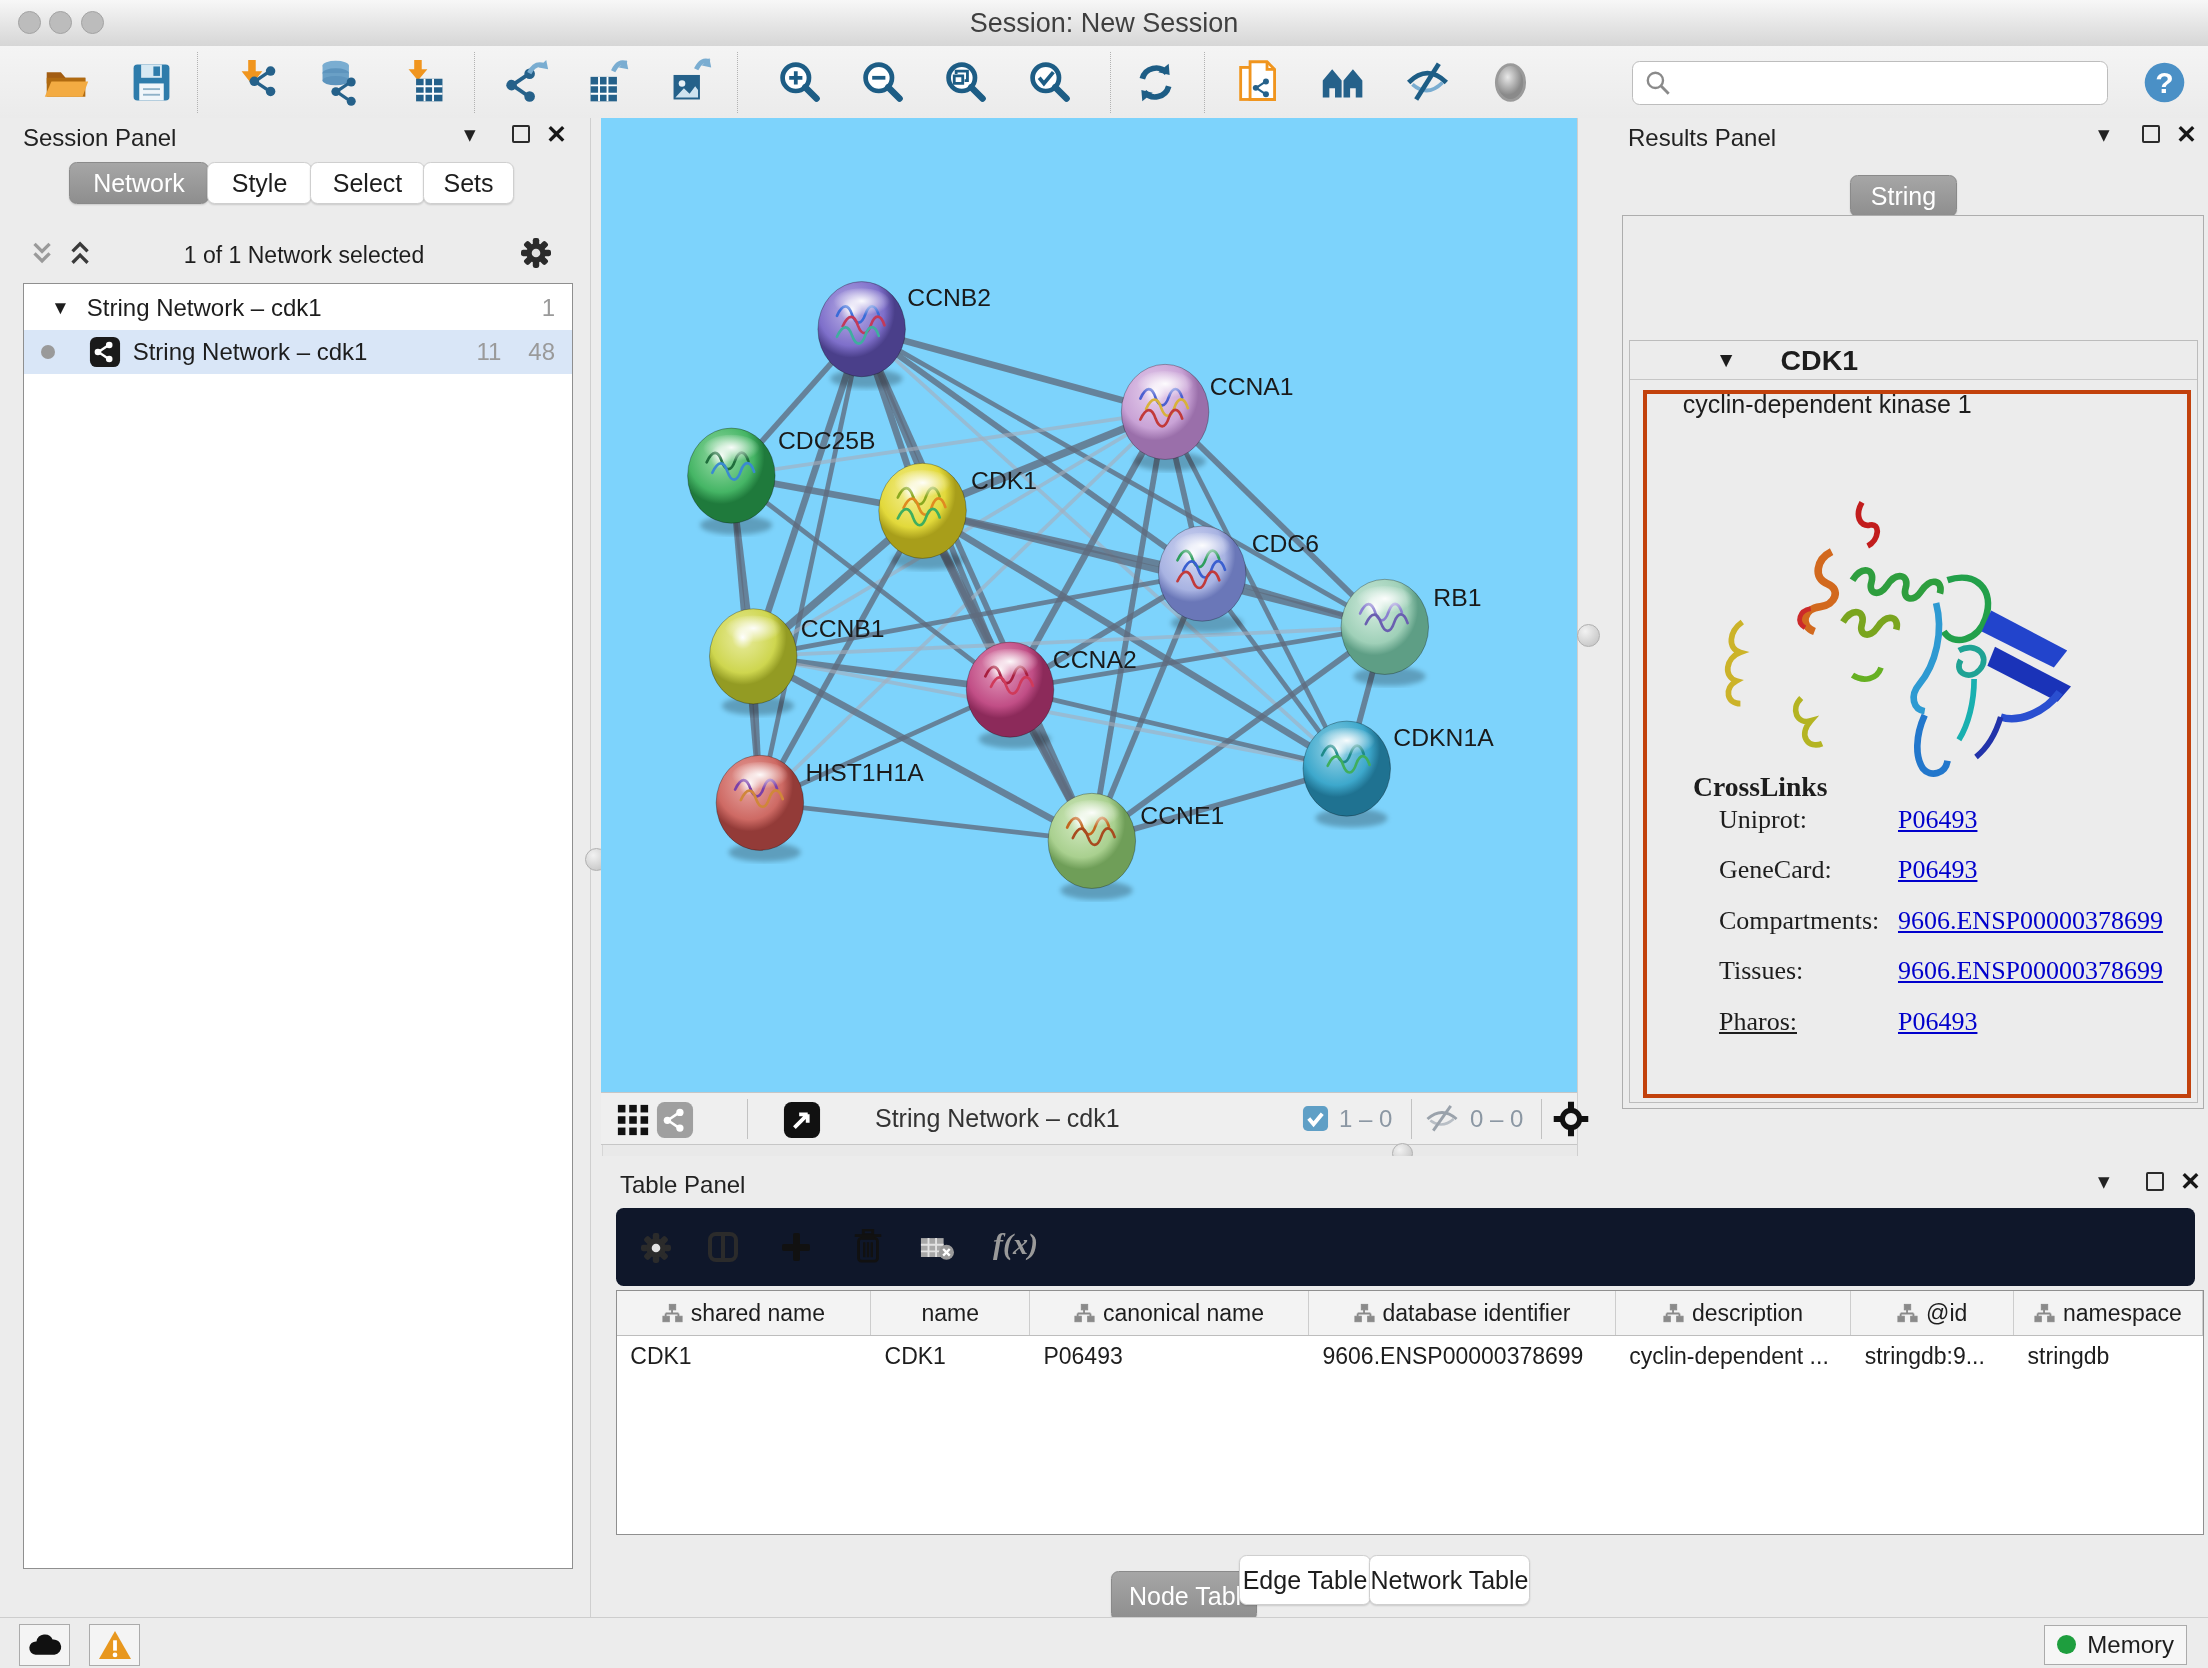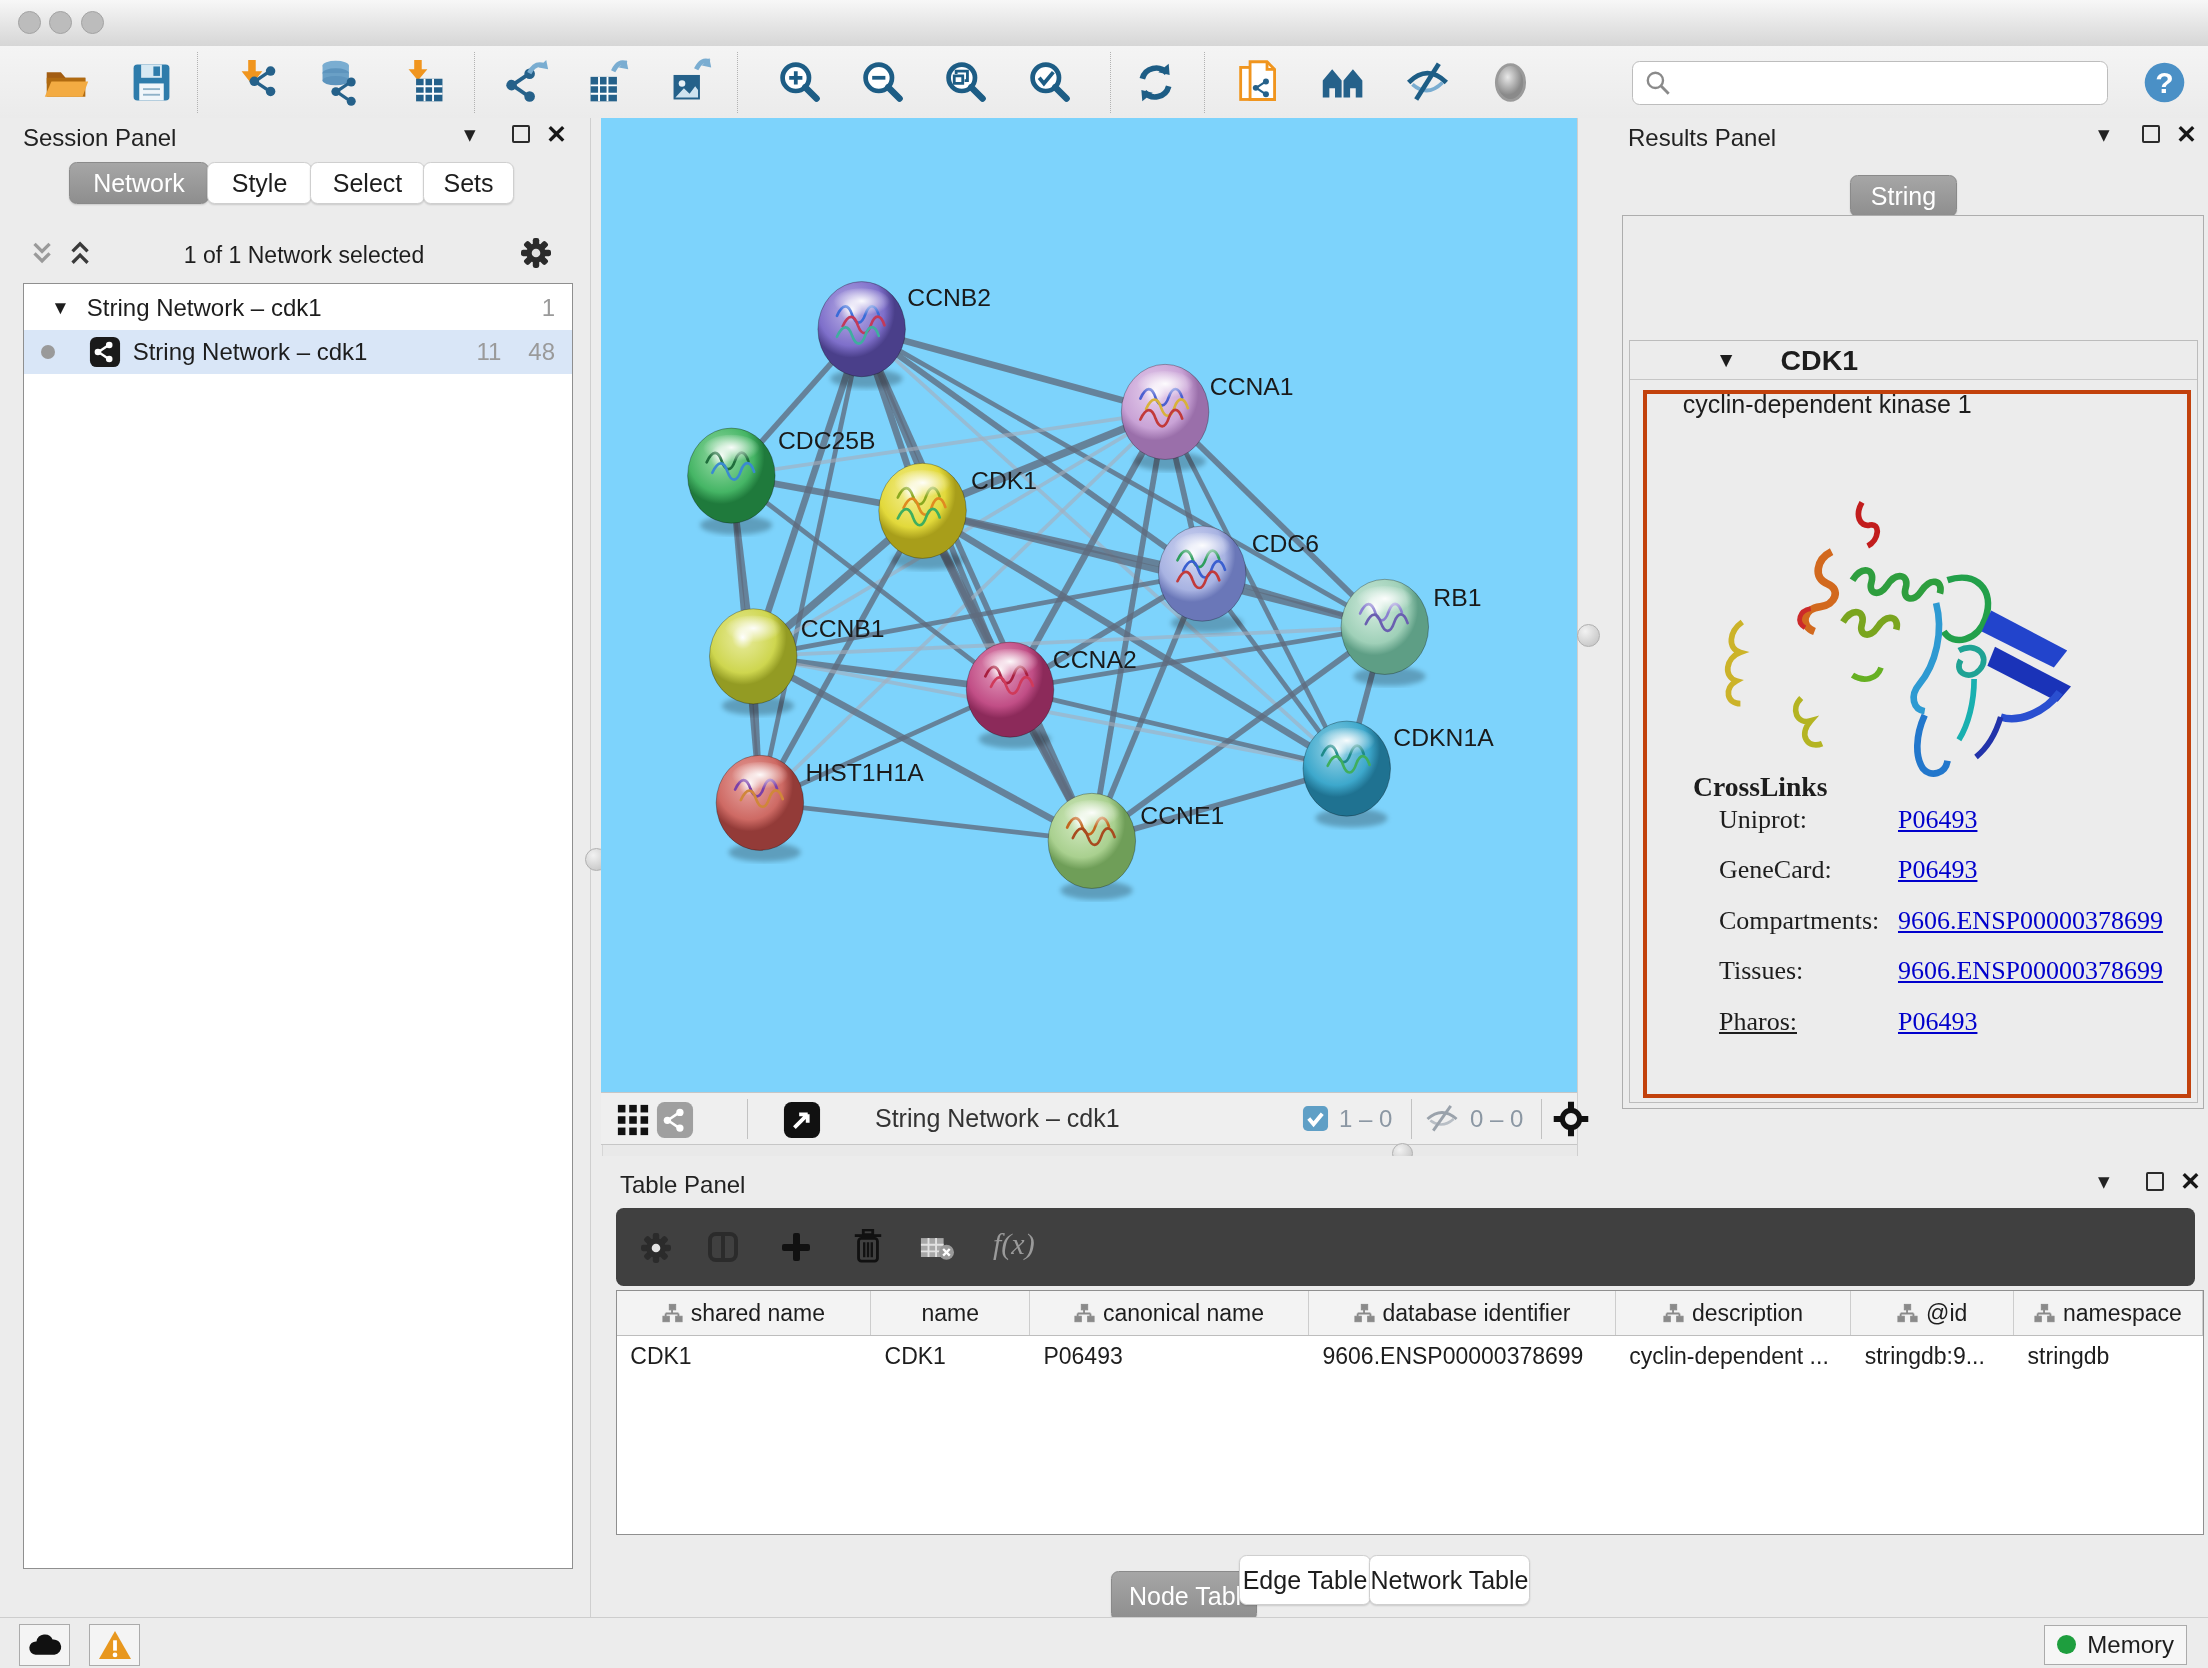--- a/index.html
+++ b/index.html
@@ -56,21 +56,21 @@
     display:flex;align-items:center;justify-content:center;font-size:25px;box-shadow:0 1px 1.9px rgba(0,0,0,.12);}
   #rp-entry{position:absolute;left:5.7px;top:124px;width:567px;height:761px;border:1px solid #bcbcbc;}
   #rp-entry-hd{position:absolute;left:0;top:0;width:100%;height:38px;border-bottom:1px solid #c6c6c6;
     display:flex;align-items:center;}
   #rp-inner{position:absolute;left:13.3px;top:49px;width:540px;height:700px;border:4px solid #c2410c;}
   .serif{font-family:"Liberation Serif",serif;}
   .xl-label{font-size:26px;}
   .xl-link{font-size:26px;color:#0000cc;text-decoration:underline;}
   
   #table-panel{position:absolute;left:601px;top:1156px;width:1607px;height:461px;background:#ececec;}
-  #tp-toolbar{position:absolute;left:15px;top:52px;width:1579px;height:78px;background:#404040;border-radius:7.6px;}
+  #tp-toolbar{position:absolute;left:15px;top:52px;width:1579px;height:78px;background:#0f172a;border-radius:7.6px;font-weight:bold;}
   #tp-table{position:absolute;left:15px;top:134px;width:1586px;height:243px;background:#fff;border:1px solid #8f8f8f;}
   #tp-header{position:absolute;left:0;top:0;height:44px;width:100%;background:#f3f3f3;border-bottom:1px solid #bdbdbd;display:flex;}
   .th{display:flex;align-items:center;justify-content:center;gap:7.6px;font-size:23px;
     border-right:1px solid #cdcdcd;box-sizing:border-box;overflow:hidden;white-space:nowrap;}
   #tp-row{position:absolute;left:0;top:44px;height:42px;width:100%;display:flex;}
   .td{display:flex;align-items:center;font-size:23px;padding-left:13.3px;box-sizing:border-box;
     overflow:hidden;white-space:nowrap;}
   #tp-scroll{position:absolute;left:11.4px;top:359px;width:164px;height:15px;border-radius:7.6px;background:#c8c8c8;}
   
   #statusbar{position:absolute;left:0;top:1617px;width:2208px;height:51px;background:#ececec;border-top:1px solid #cdcdcd;}
@@ -119,20 +119,21 @@
     <filter id="nblur">
         <feGaussianBlur stdDeviation="3"></feGaussianBlur>
       </filter>
   </defs>
 </svg>
 
 <div id="titlebar">
   <div class="tlight" style="left:18px"></div>
   <div class="tlight" style="left:49px"></div>
   <div class="tlight" style="left:81px"></div>
+  <div id="win-title">Session: New Session</div>
 </div>
 
 <div id="toolbar">
   <div class="tbtn" style="left:40px">
     <svg width="49" height="49" viewBox="0 0 52 52">
       <path d="M5 15 h15 l5 6 h21 v6 H5z" fill="#a35d12"></path>
       <path d="M5 41 V21 h41 v20z" fill="#b06a10"></path>
       <path d="M3 41 L10 25 H49 L43 41z" fill="#f3ab42"></path>
     </svg>
   </div>

